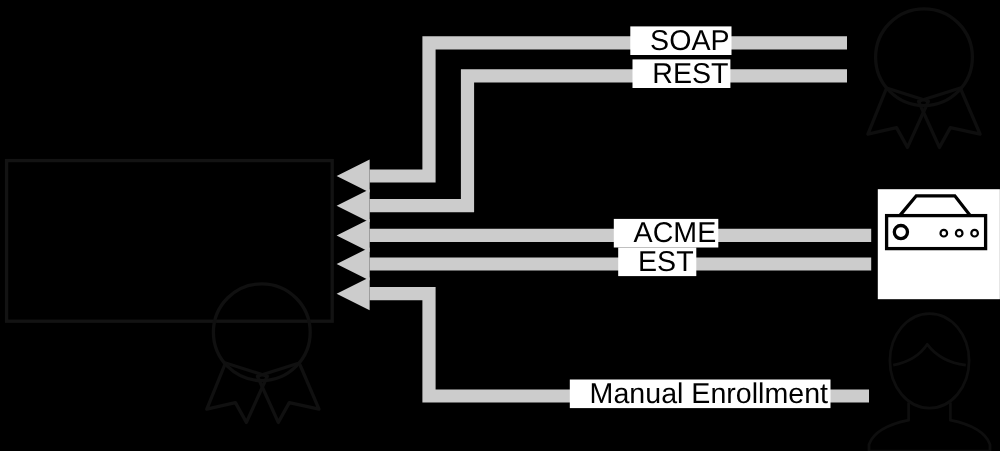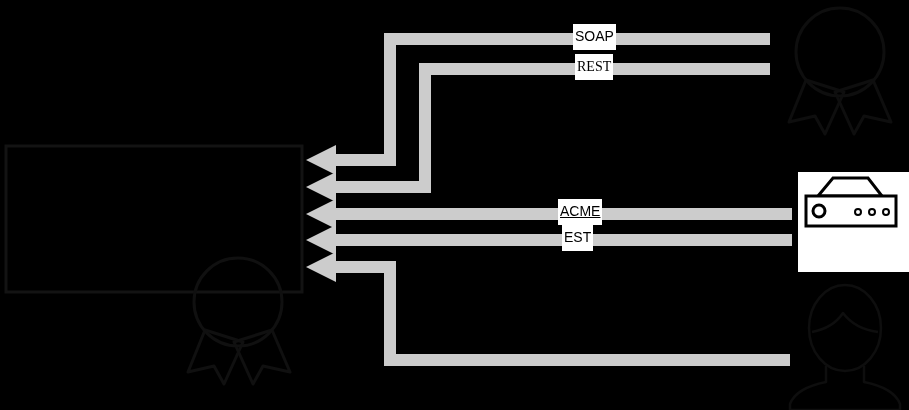--- a/index.html
+++ b/index.html
@@ -20,24 +20,24 @@
     left: 0;
     top: 0;
     width: 909px;
     height: 410px;
   }
   .edge-label {
     position: absolute;
     background: #ffffff;
     color: #000000;
     font-family: "Liberation Sans", sans-serif;
-    font-size: 14px;
+    font-size: 26px;
     line-height: 23px;
     white-space: nowrap;
-    padding: 1px 2px 2px 2px;
+    padding: 1px 2px 2px 18px;
     letter-spacing: 0px;
   }
   .server-plate {
     position: absolute;
     background: #ffffff;
   }
 </style>
 </head>
 <body>
 
@@ -102,20 +102,21 @@
 
     <g fill="none" stroke="#0e0e0e" stroke-width="2.5" stroke-linejoin="round">
       <ellipse cx="845" cy="328" rx="36" ry="43"></ellipse>
       <path d="M 812 332 Q 833 328 843 313 Q 855 329 878 332"></path>
       <path d="M 826 366 L 826 382 Q 796 388 790 404 L 790 410 L 900 410 L 900 404 Q 894 388 864 382 L 864 366"></path>
     </g>
   </svg>
 
   <div class="edge-label" style="left:573px; top:24px;">SOAP</div>
 
-  <div class="edge-label" style="left:575px; top:54px;font-family:Liberation Serif, serif;">REST</div>
+  <div class="edge-label" style="left:575px; top:54px;">REST</div>
 
-  <div class="edge-label" style="left:558px; top:199px;text-decoration:underline;">ACME</div>
+  <div class="edge-label" style="left:558px; top:199px;">ACME</div>
 
   <div class="edge-label" style="left:562px; top:225px;">EST</div>
 
+  <div class="edge-label" style="left:518px; top:345px;">Manual Enrollment</div>
 
 </div>
 
 </body></html>

